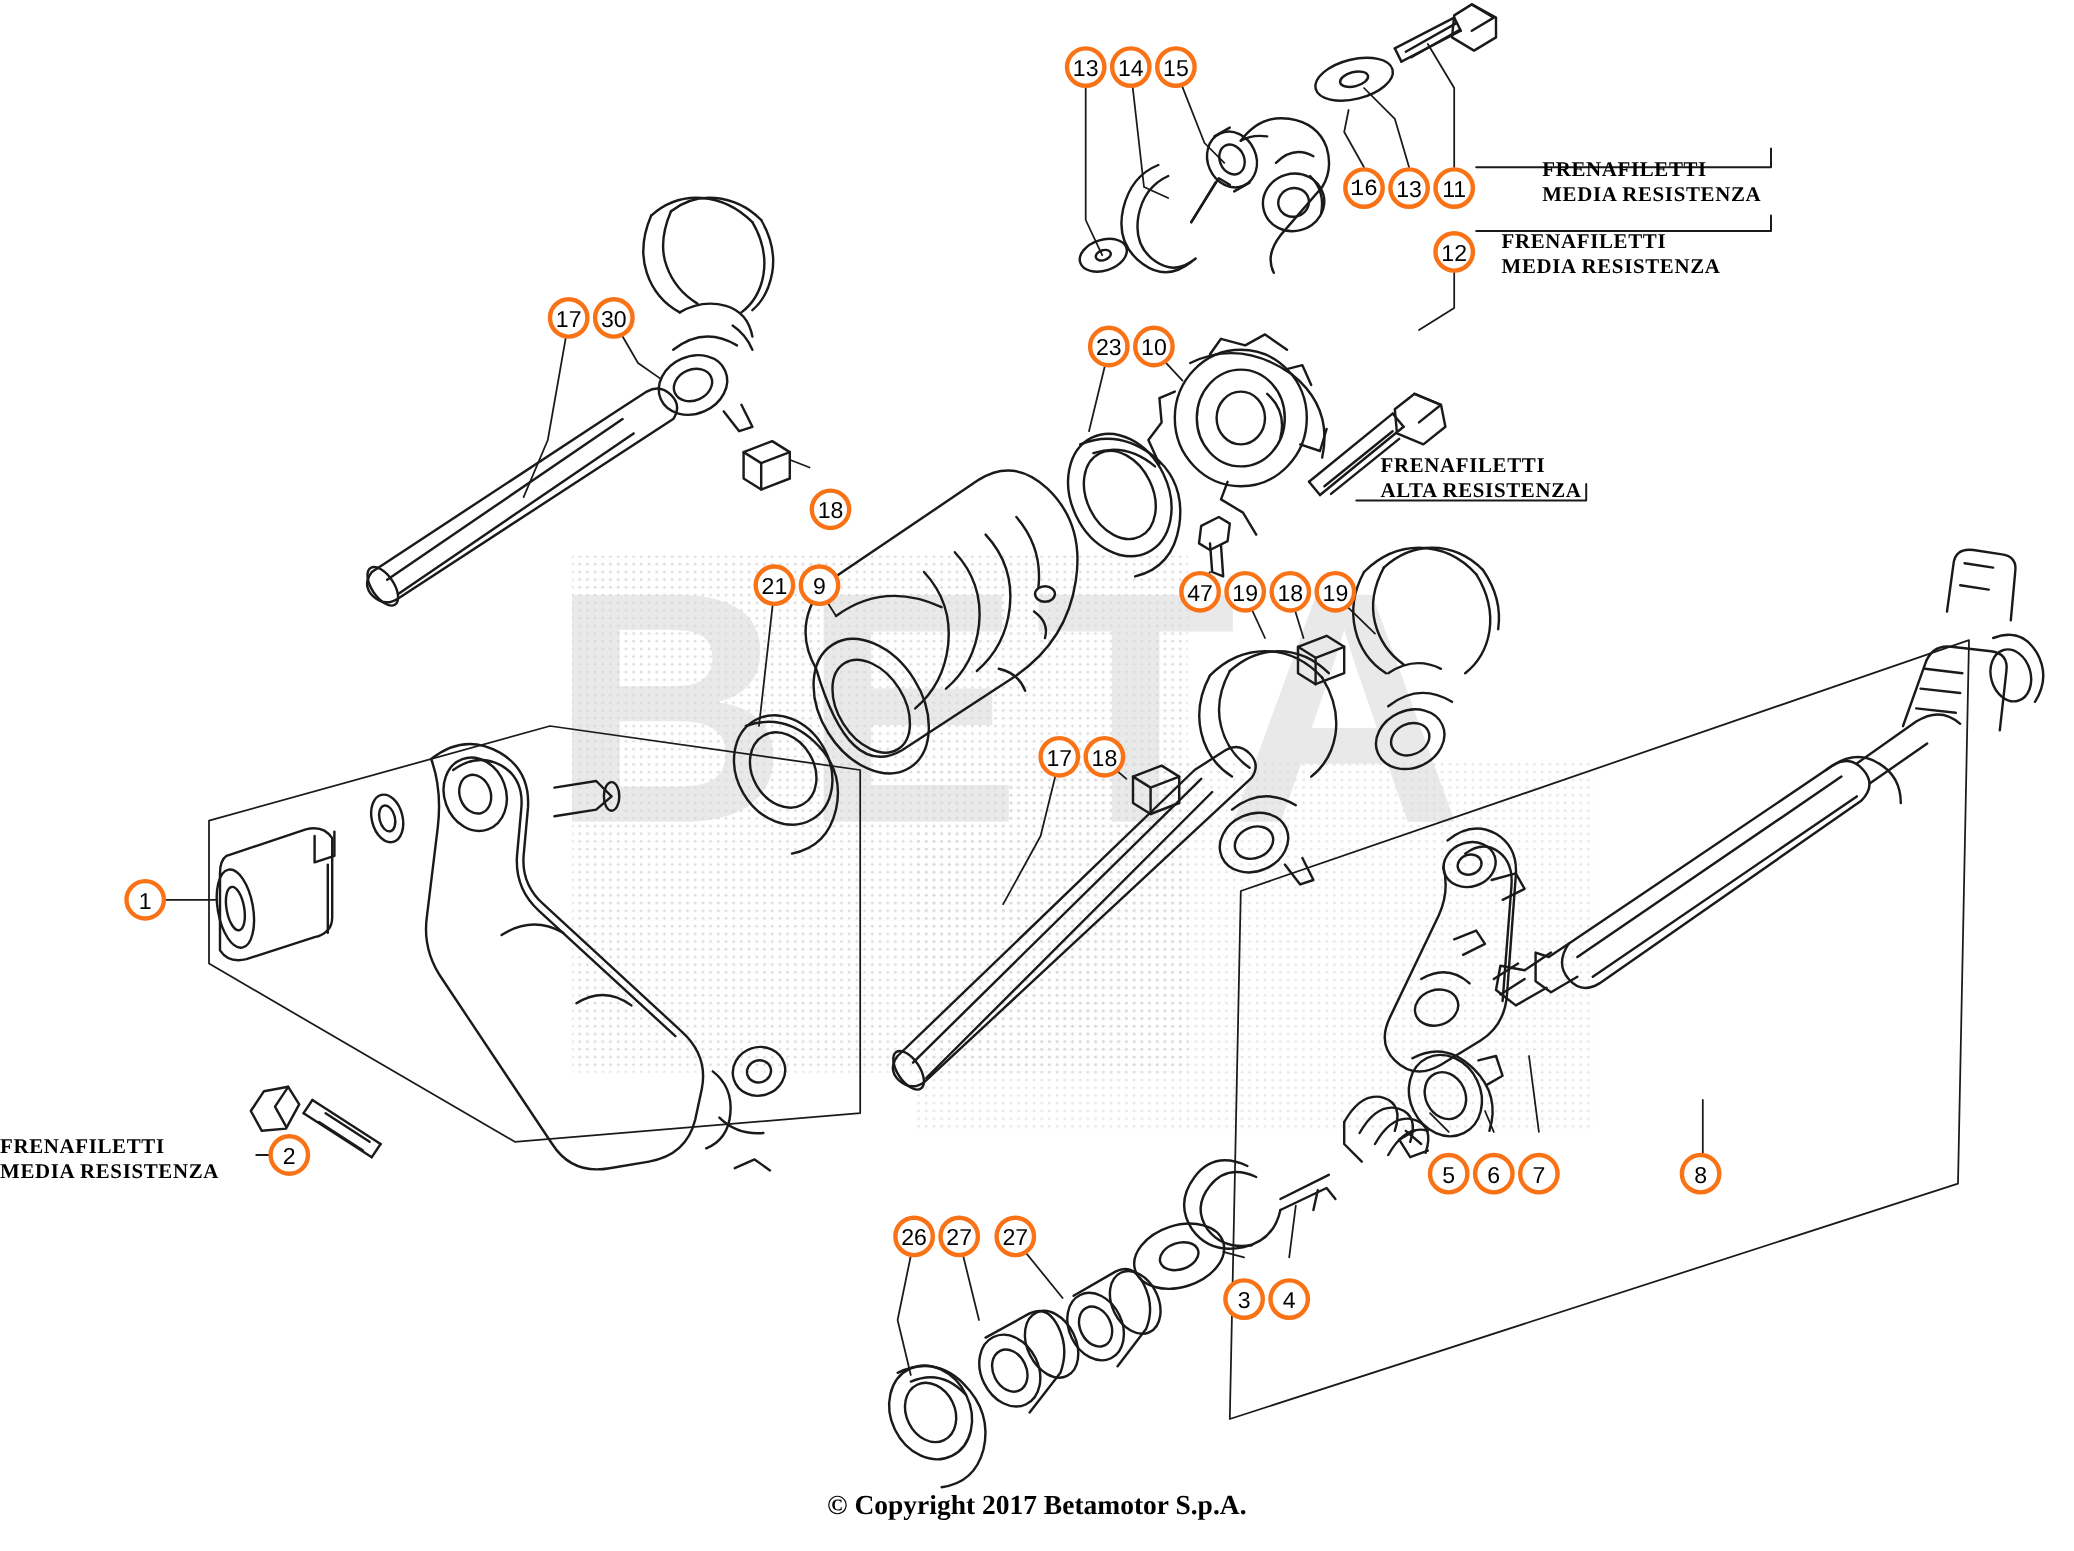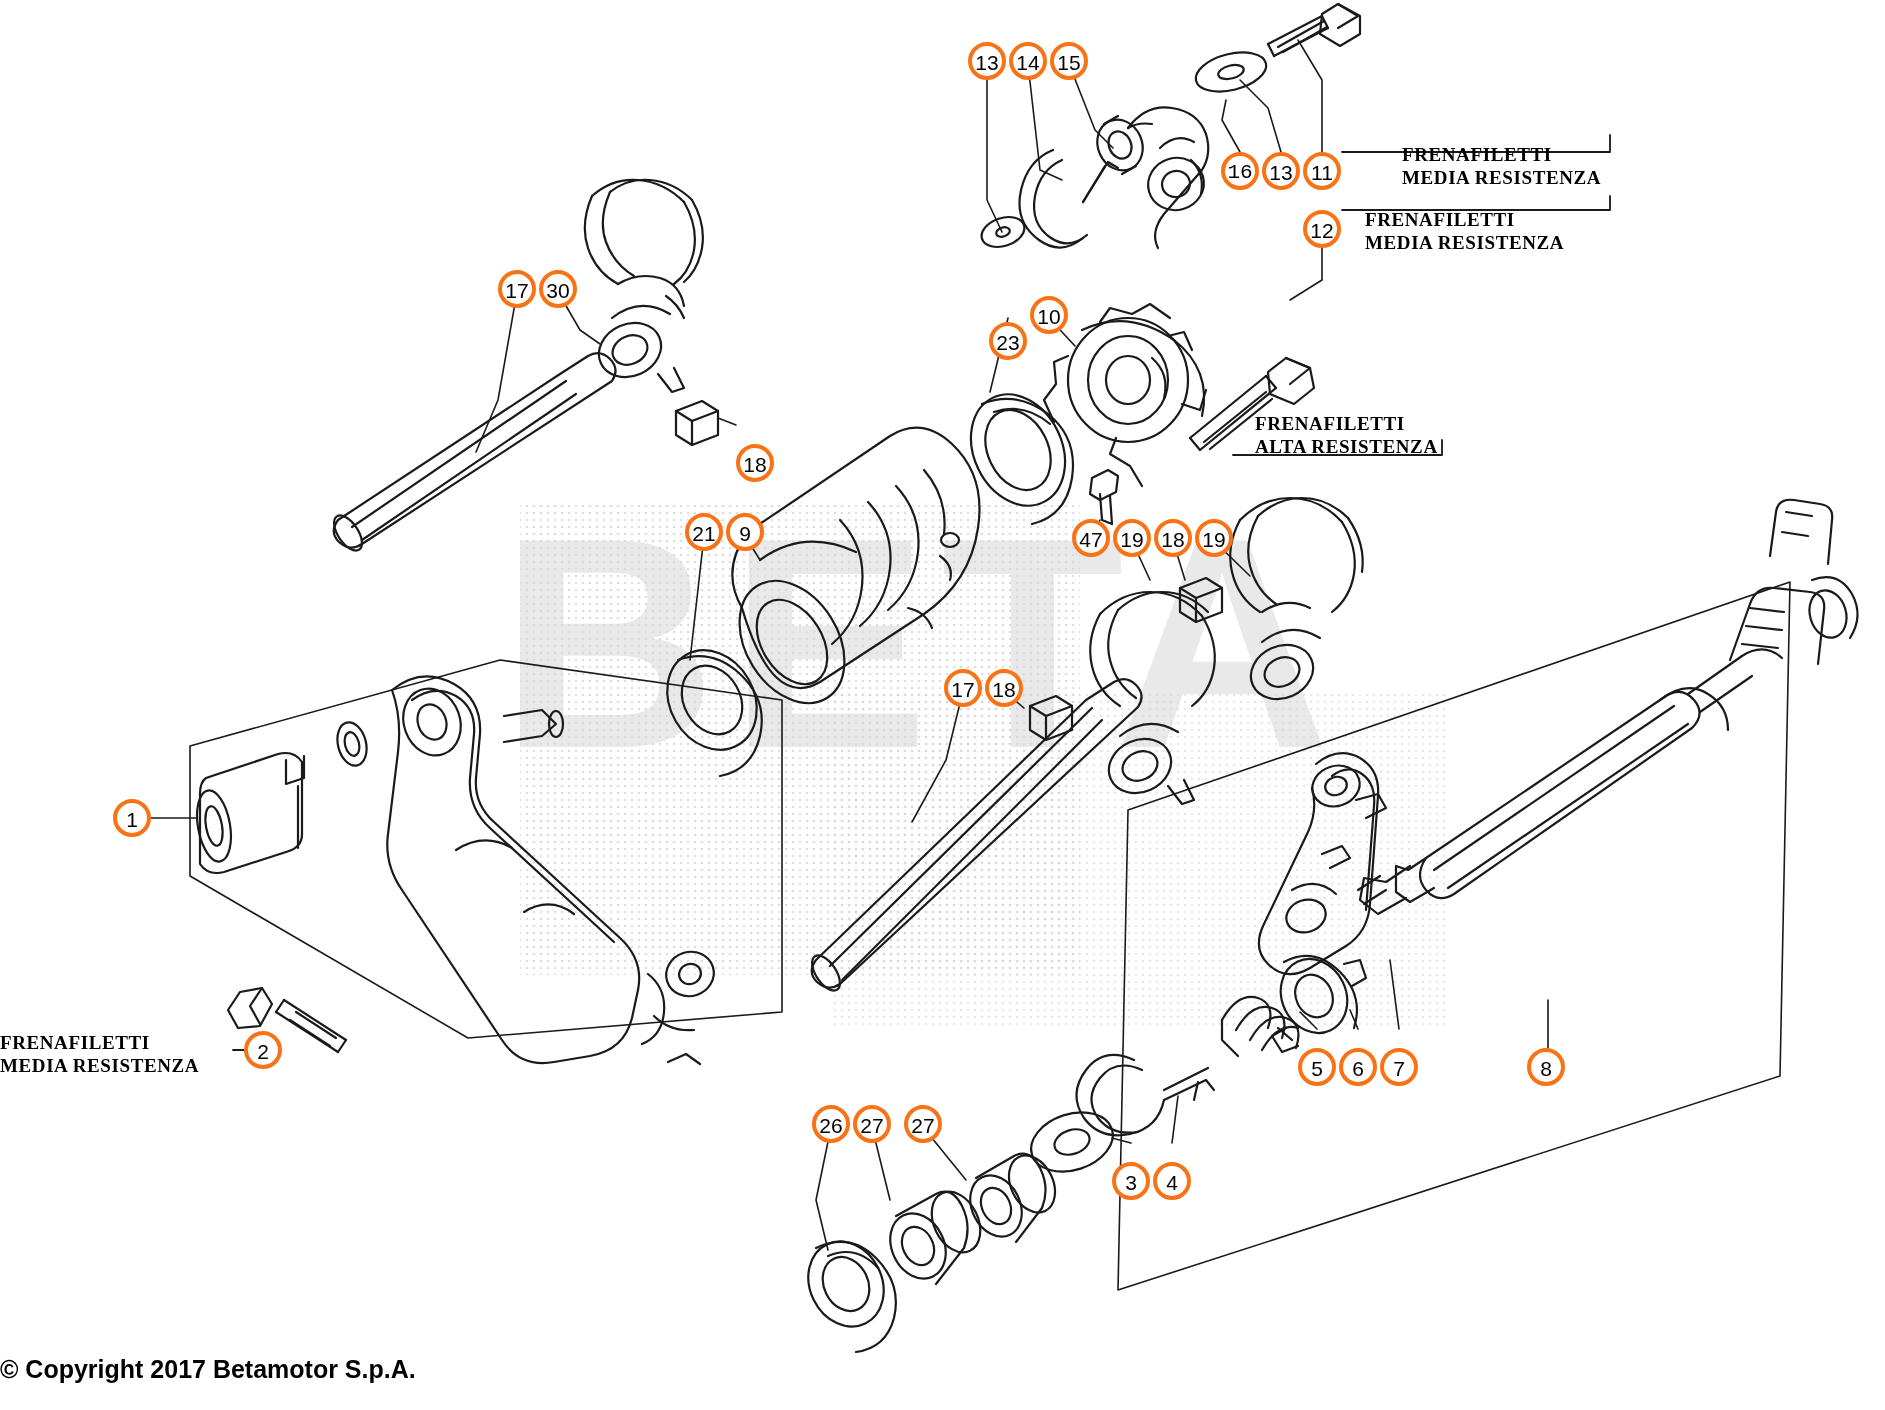--- a/index.html
+++ b/index.html
@@ -45,25 +45,25 @@
     white-space: nowrap;
     line-height: 23px;
     font-family: Liberation Serif, serif;
   }
   .note .l2 { display: block; }
   #copyright {
     position: absolute;
     left: 0;
     top: 1355px;
     width: 1885px;
-    text-align: left;
+    text-align: center;
     font-size: 25px;
     font-weight: bold;
     color: #000;
-    font-family: Liberation Sans, sans-serif;
+    font-family: Liberation Serif, serif;
   }
   .wm {
     position: absolute;
     color: #e9e9e9;
     font-size: 300px;
     font-weight: bold;
     font-family: "Liberation Sans", sans-serif;
     letter-spacing: 12px;
     user-select: none;
   }
@@ -458,21 +458,21 @@
 
   <div class="callout" style="left:968px; top:42px;">13</div>
   <div class="callout" style="left:1009px; top:42px;">14</div>
   <div class="callout" style="left:1050px; top:42px;">15</div>
   <div class="callout" style="left:1221px; top:152px;font-family:Liberation Mono, monospace;">16</div>
   <div class="callout" style="left:1262px; top:152px;">13</div>
   <div class="callout" style="left:1303px; top:152px;">11</div>
   <div class="callout" style="left:1303px; top:210px;">12</div>
   <div class="callout" style="left:498px; top:270px;">17</div>
   <div class="callout" style="left:539px; top:270px;">30</div>
-  <div class="callout" style="left:989px; top:296px;margin-top:26px;">23</div>
+  <div class="callout" style="left:989px; top:296px;">23</div>
   <div class="callout" style="left:1030px; top:296px;">10</div>
   <div class="callout" style="left:736px; top:444px;">18</div>
   <div class="callout" style="left:685px; top:513px;">21</div>
   <div class="callout" style="left:726px; top:513px;">9</div>
   <div class="callout" style="left:1072px; top:519px;">47</div>
   <div class="callout" style="left:1113px; top:519px;">19</div>
   <div class="callout" style="left:1154px; top:519px;">18</div>
   <div class="callout" style="left:1195px; top:519px;">19</div>
   <div class="callout" style="left:944px; top:669px;">17</div>
   <div class="callout" style="left:985px; top:669px;">18</div>

